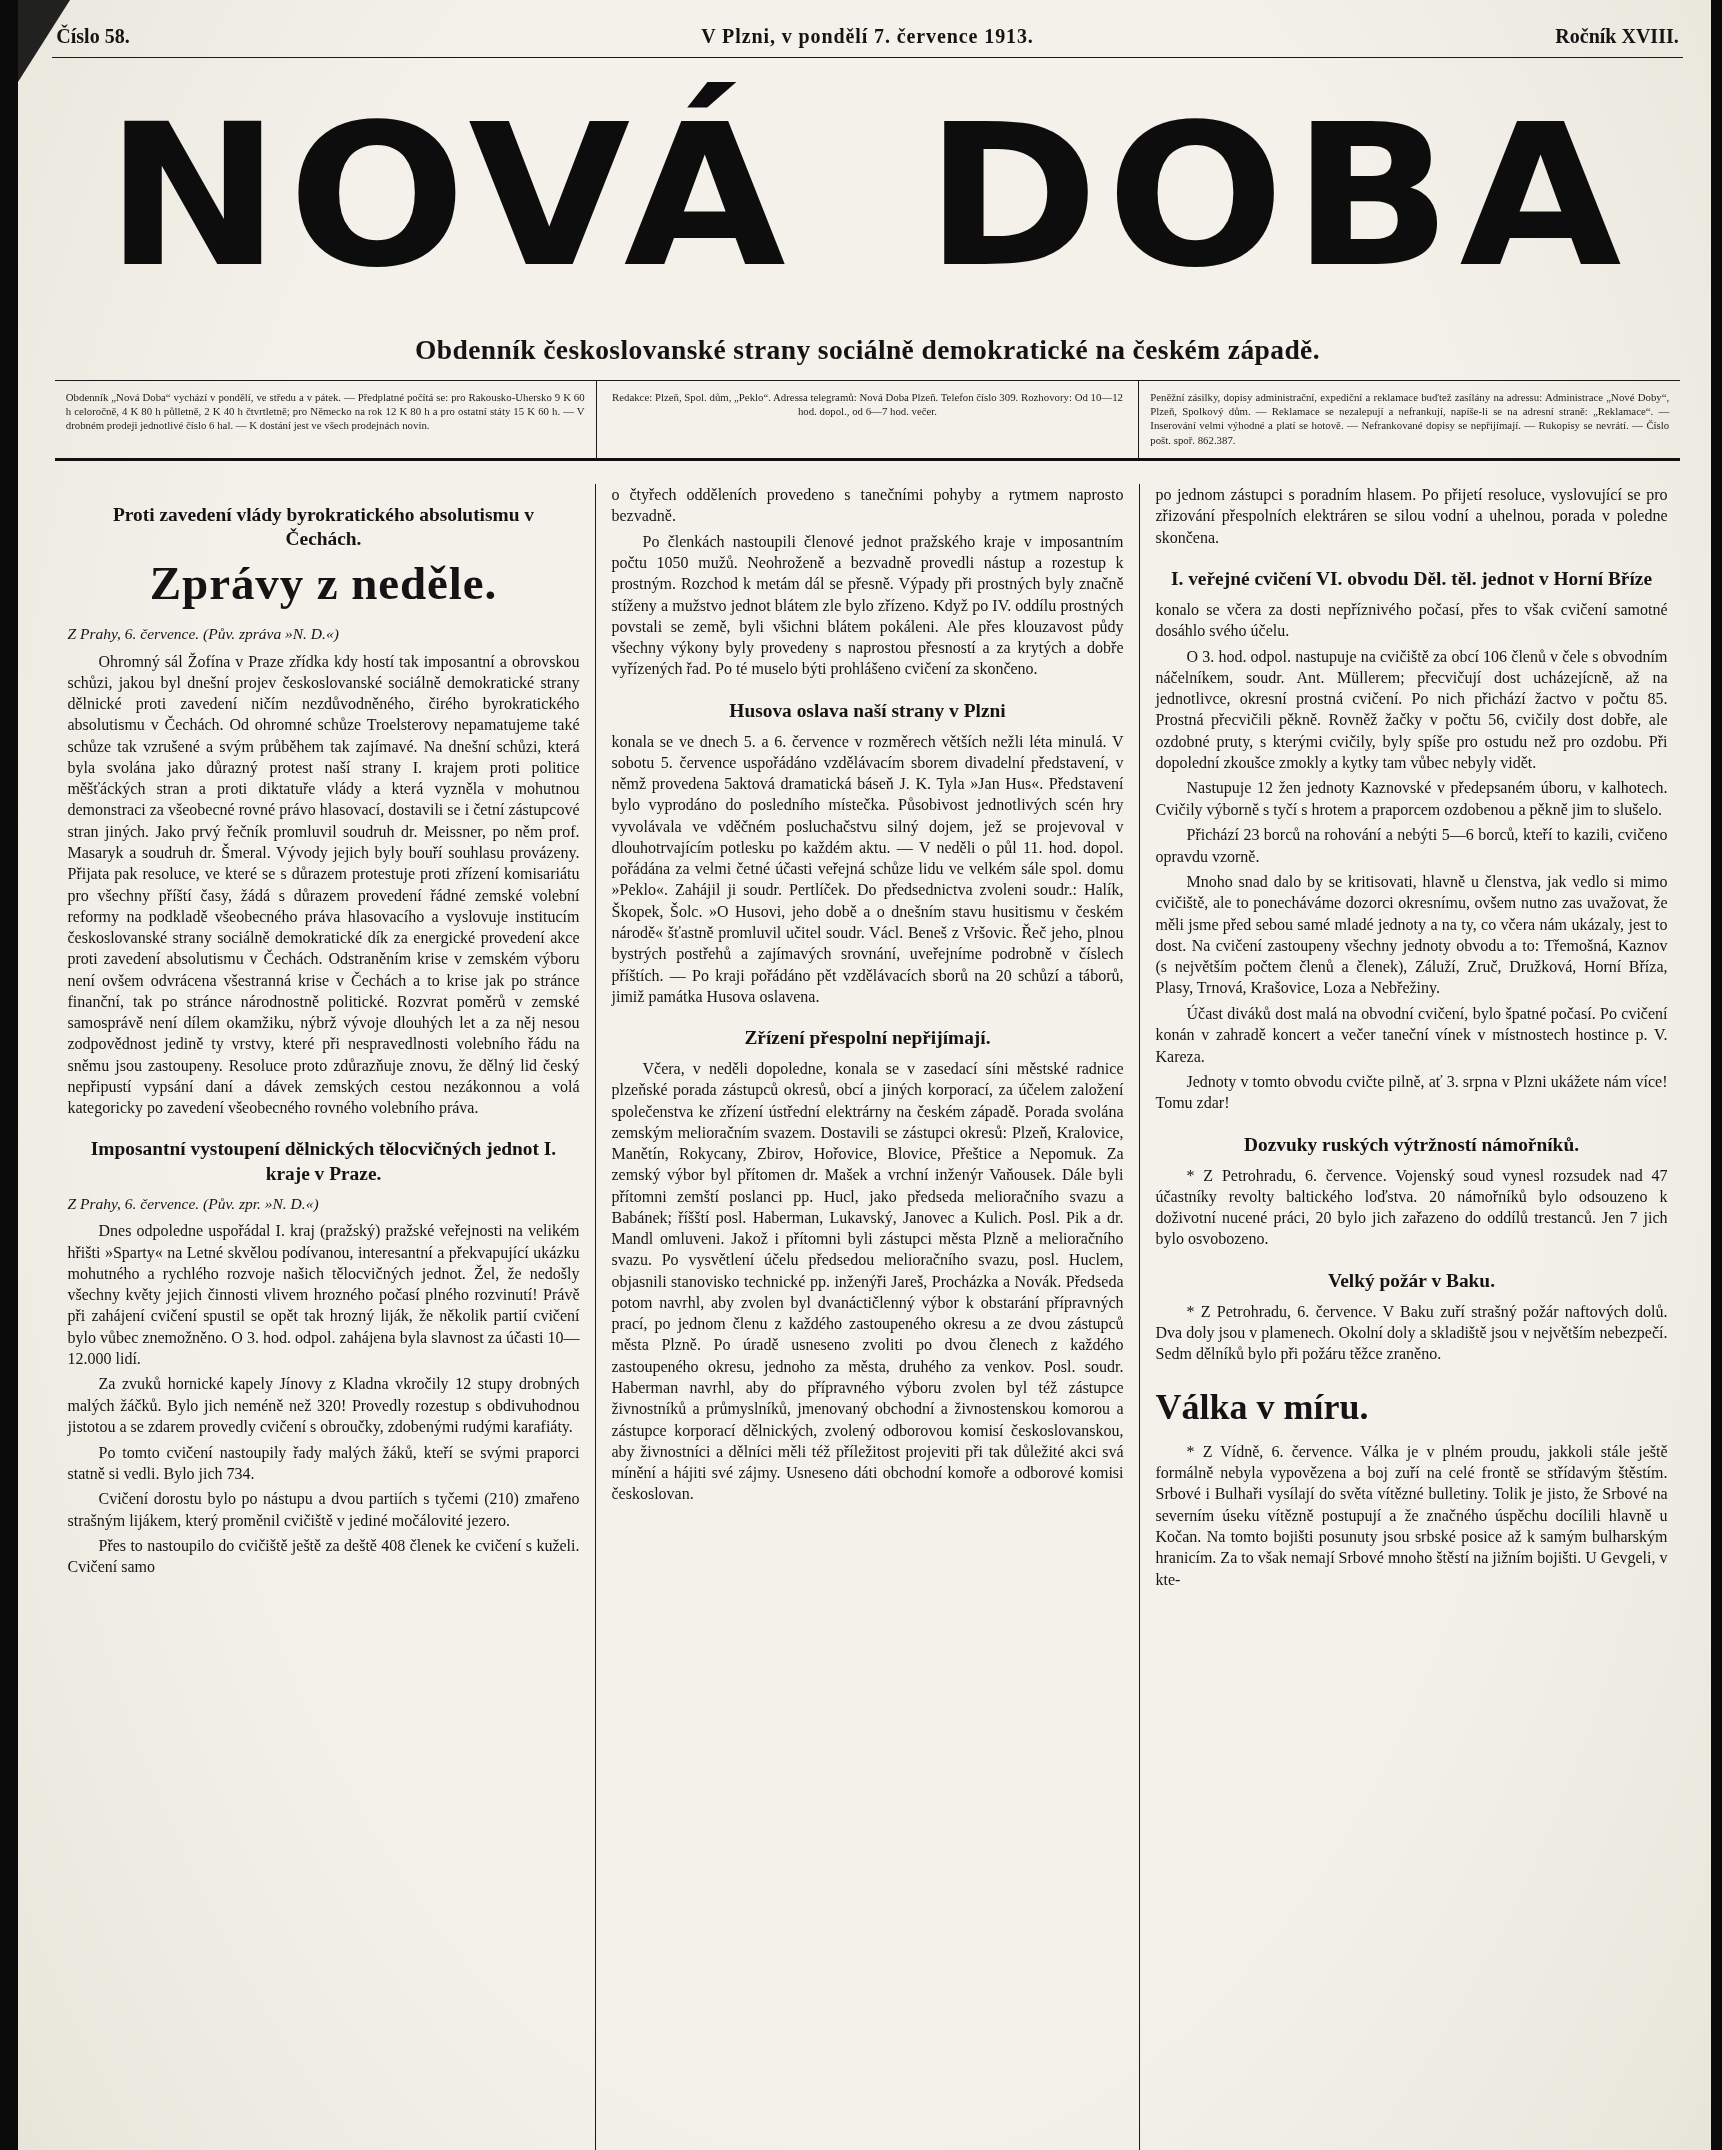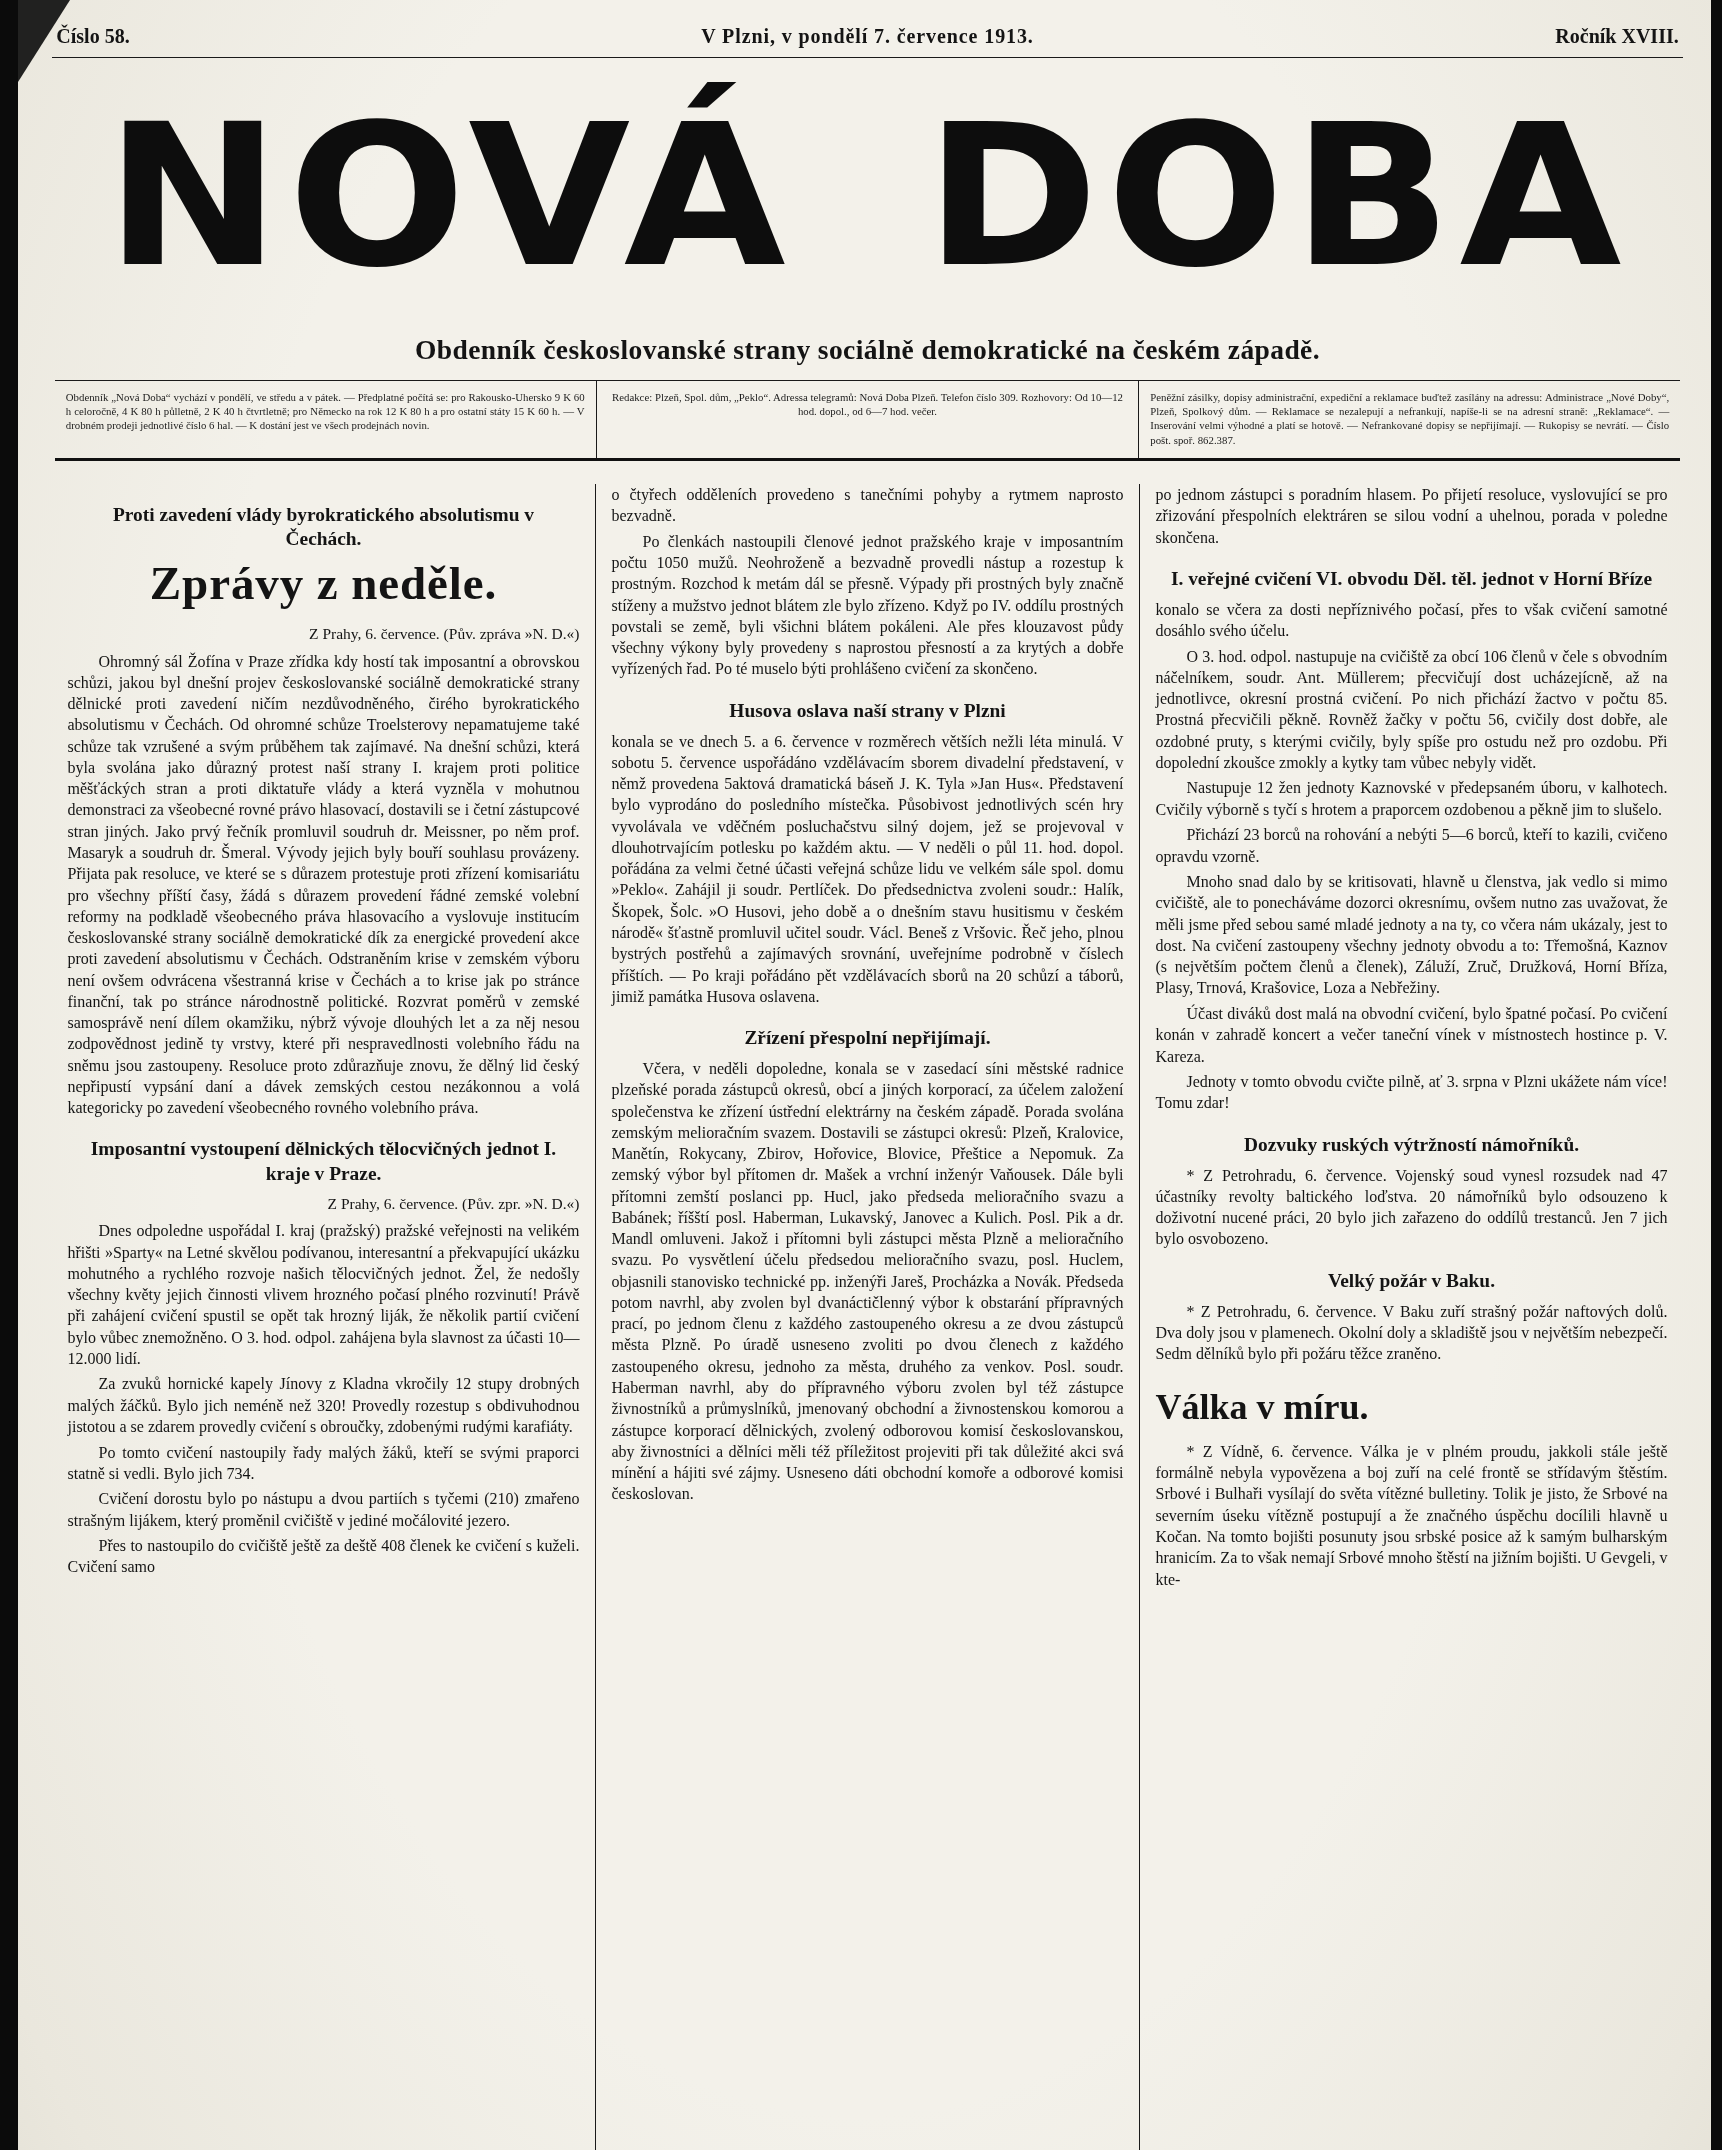--- a/index.html
+++ b/index.html
@@ -67,21 +67,21 @@
   .imprint .cell.mid { text-align:center; }
 
   
   .columns { display:flex; align-items:stretch; padding:23px 0 0 0; height:1712px; overflow:hidden; }
   .col { flex:1; padding:0 15.5px; overflow:hidden; }
   .col + .col { border-left:1.3px solid #1a1a1a; }
 
   .blk { margin:0 0 4.3px 0; text-align:justify; font-size:16px; line-height:1.33; }
   .p       { text-indent:31px; }
   .p-flush { text-indent:0; }
-  .dateline { text-align:right; text-indent:0; font-size:15.5px; margin:1.7px 0 6px 0; }
+  .dateline { text-align:left; text-indent:0; font-size:15.5px; margin:1.7px 0 6px 0;font-style:italic; }
   .subhead {
     text-align:center; text-indent:0; font-weight:bold;
     font-size:19.4px; line-height:1.25; margin:19px 13px 7.7px 13px;
   }
   .headline-xl {
     text-align:center; text-indent:0; font-weight:bold;
     font-size:47px; line-height:1.05; margin:0 0 15.5px 0;
     letter-spacing:0.9px;
   }
   .headline-lg {

